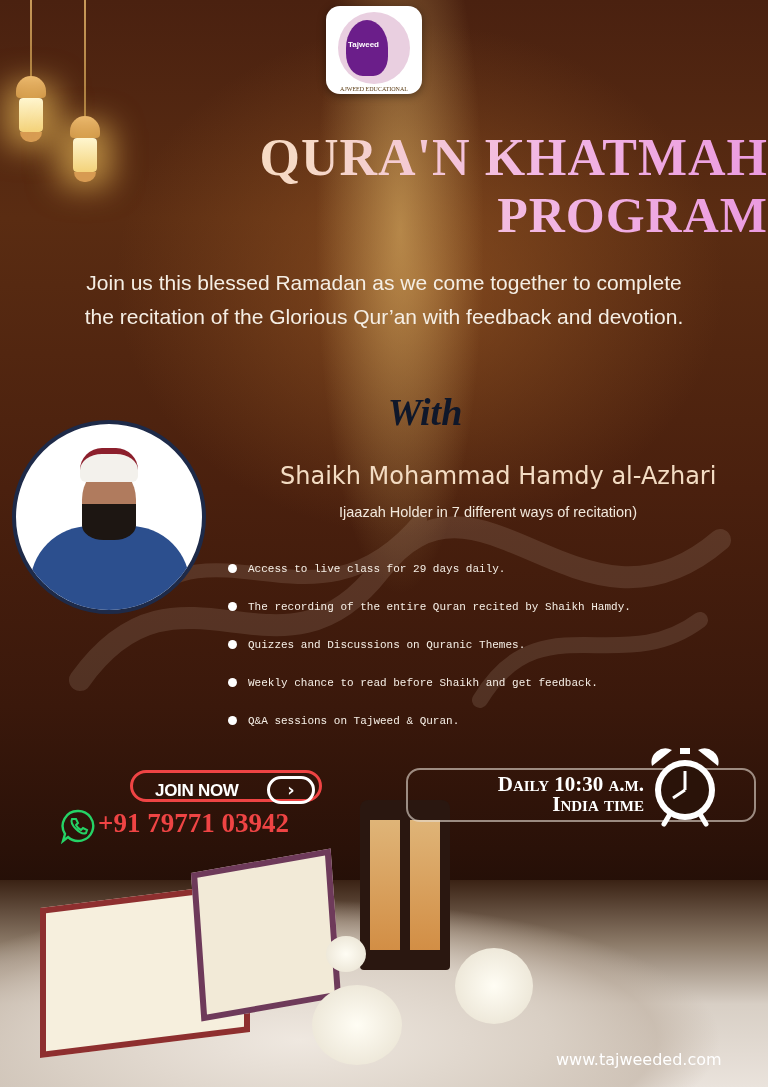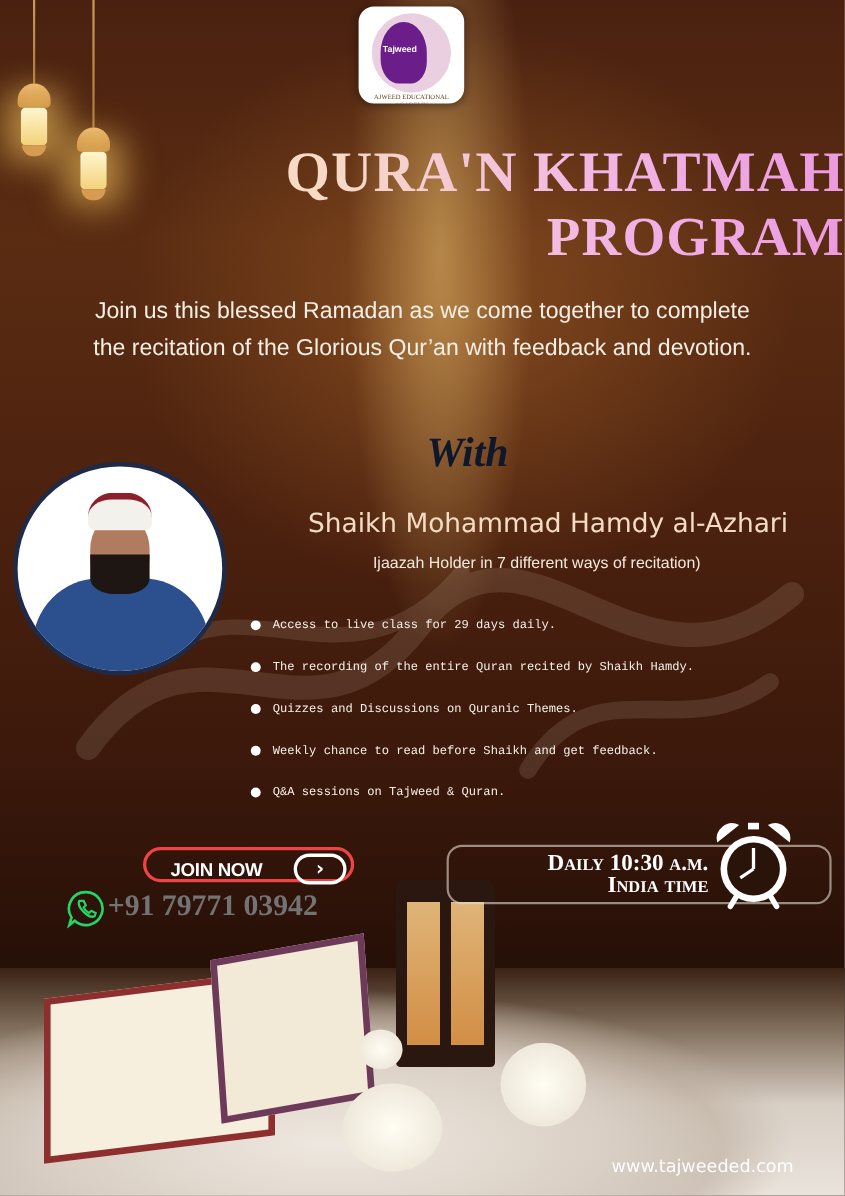--- a/index.html
+++ b/index.html
@@ -42,21 +42,21 @@
 
   .features{position:absolute;left:226px;top:556px;margin:0;padding:0;list-style:none}
   .features li{position:relative;padding-left:22px;color:#f6efe6;font-size:11px;height:38px;line-height:26px;font-family:Liberation Mono, monospace}
   .features li::before{content:"";position:absolute;left:2px;top:8px;width:9px;height:9px;border-radius:50%;background:#fff}
 
   .join-btn{position:absolute;left:130px;top:770px;width:192px;height:32px;border:3px solid #ef4444;border-radius:22px;box-sizing:border-box;cursor:pointer}
   .join-label{position:absolute;left:22px;top:8px;color:#fff;font-size:17px;font-weight:bold;font-family:"Liberation Sans",sans-serif;letter-spacing:-.3px}
   .join-arrow{position:absolute;right:4px;top:3px;width:48px;height:28px;border:3px solid #fff;border-radius:16px;box-sizing:border-box;color:#fff;text-align:center;font-weight:bold;font-size:18px;line-height:22px}
 
   .whatsapp{position:absolute;left:60px;top:808px;width:36px;height:36px}
-  .phone{position:absolute;left:98px;top:808px;color:#737373;font-size:27px;font-family:"Liberation Serif",serif;font-weight:bold}
+  .phone{position:absolute;left:98px;top:808px;color:#ef4444;font-size:27px;font-family:"Liberation Serif",serif;font-weight:bold}
 
   .time-box{position:absolute;left:406px;top:768px;width:350px;height:54px;border:2px solid rgba(230,220,210,.6);border-radius:14px;box-sizing:border-box}
   .time-line{position:absolute;left:0;width:236px;text-align:right;color:#fff;font-family:"Liberation Serif",serif;font-weight:bold;font-variant:small-caps;font-size:21px}
   .time-l1{top:2px}.time-l2{top:22px}
   .clock{position:absolute;left:646px;top:744px;width:78px;height:86px}
 
   .scene{position:absolute;left:0;top:880px;width:768px;height:207px;
     background:radial-gradient(ellipse 420px 140px at 300px 160px,#efe8e0,#d9cfc4 60%,rgba(190,175,160,.6) 85%,rgba(60,40,30,0) 100%),
                linear-gradient(#3a2214,#8a7866 30%,#d8cfc5 60%,#eae3dc);}
   .book-l{position:absolute;left:40px;top:895px;width:210px;height:150px;background:#f6efdd;transform:skewY(-7deg);border:6px solid #8e2f2f;box-sizing:border-box}

